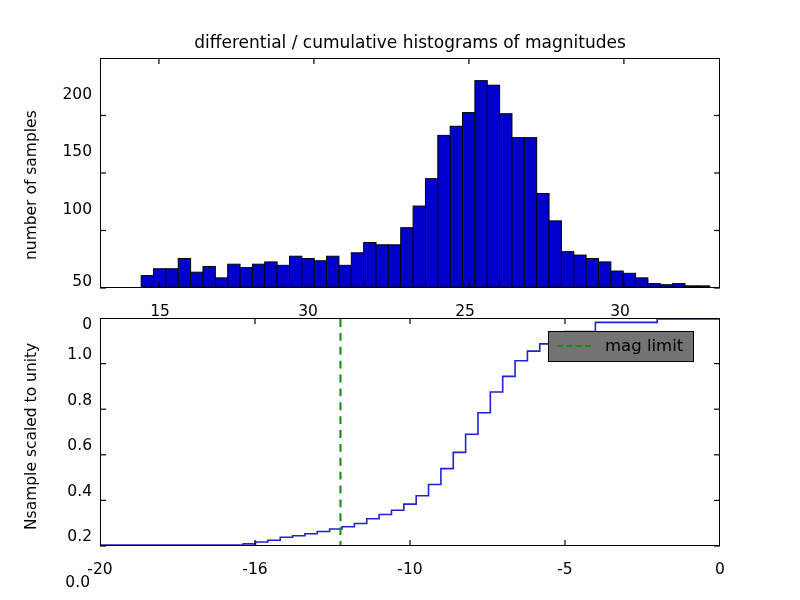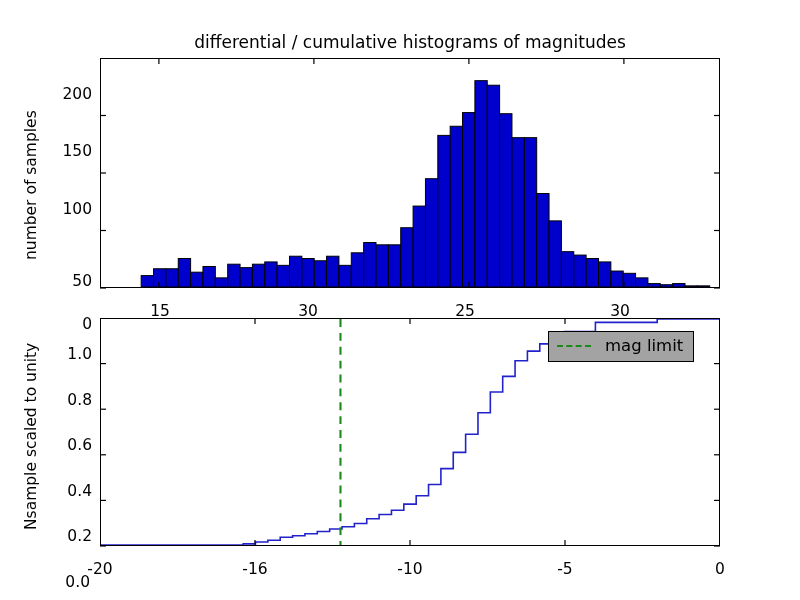--- a/index.html
+++ b/index.html
@@ -17,21 +17,21 @@
   #chart-title{left:10px;width:800px;text-align:center;}
 
   .ytick-label{position:absolute;text-align:right;font-size:15.5px;color:#000;white-space:nowrap;margin-top:36px;}
   .xtick-label{position:absolute;text-align:center;font-size:15.5px;color:#000;white-space:nowrap;margin-top:11px;}
 
   .ylabel{position:absolute;font-size:15.5px;color:#000;white-space:nowrap;
           transform-origin:0 0;transform:rotate(-90deg);}
   .xlabel{position:absolute;font-size:15.5px;color:#000;white-space:nowrap;text-align:center;}
 
   #legend{position:absolute;left:548px;top:331px;box-sizing:border-box;
-          border:1.2px solid #000;background:#a3a3a3;padding:6px 10px 6px 8px;
+          border:1.2px solid #000;background:#737373;padding:6px 10px 6px 8px;
           display:flex;align-items:center;gap:14px;}
   #legend .leg-line{display:block;width:34px;height:0;border-top:2.2px dashed #1a8a1a;}
   #legend .leg-text{font-size:16.5px;color:#000;line-height:1;}
 </style>
 </head>
 <body>
 
 <div id="figure">
 
   <div class="title" id="chart-title">differential / cumulative histograms of magnitudes</div>

